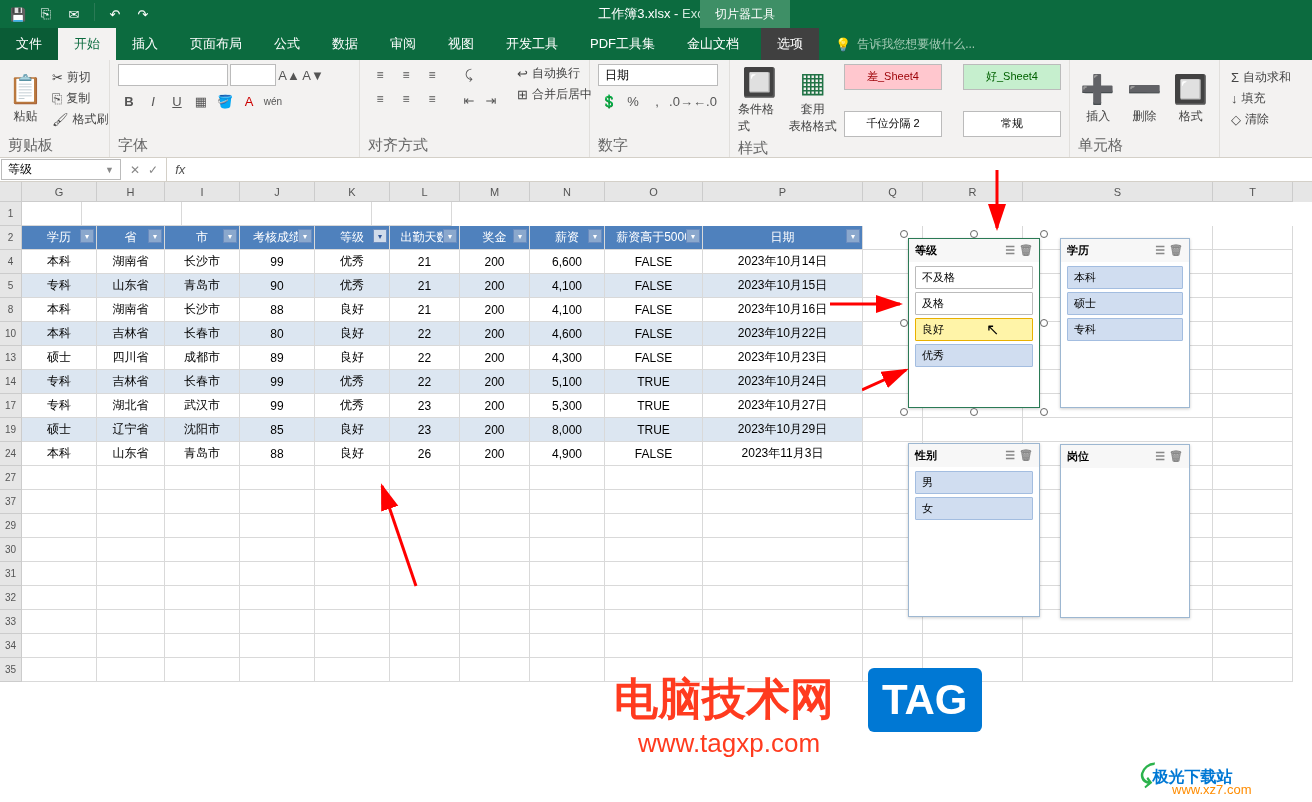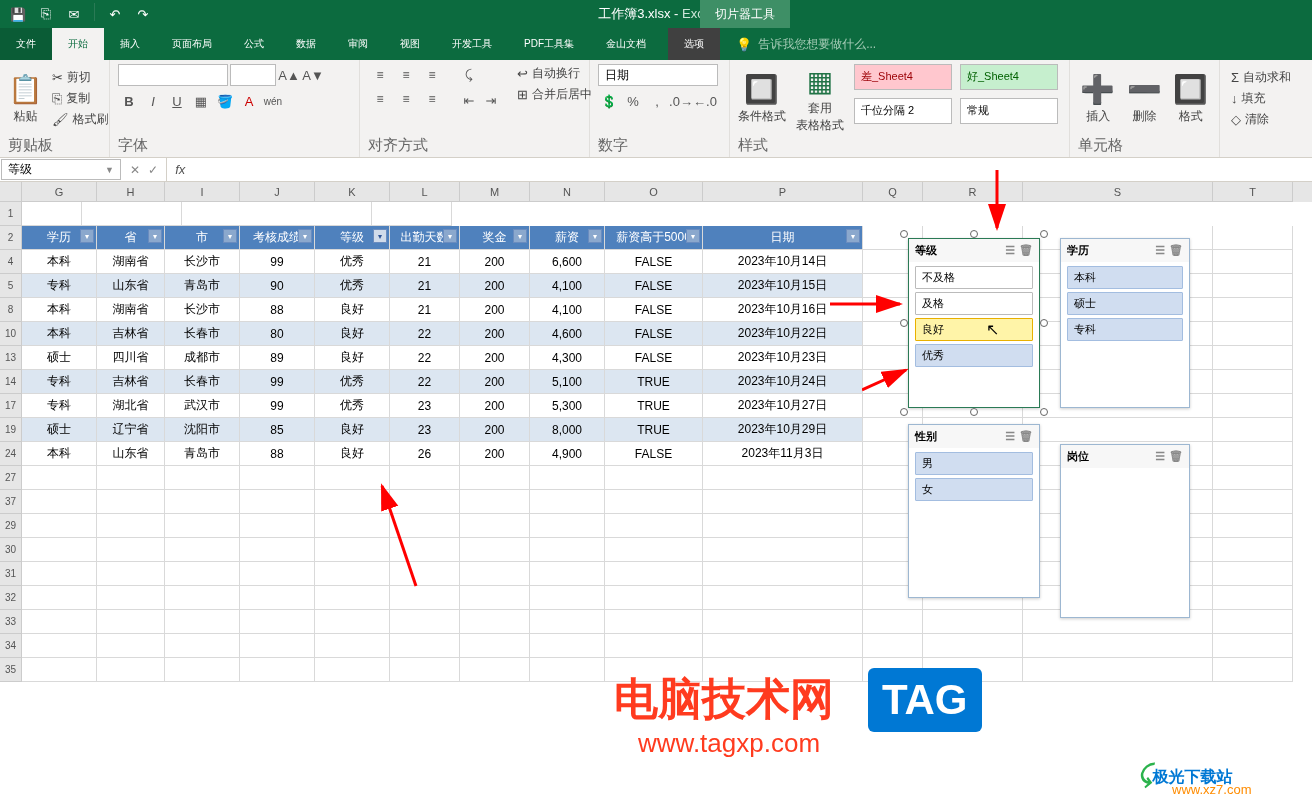--- a/index.html
+++ b/index.html
@@ -10,21 +10,21 @@
 .qat { display: flex; gap: 4px; padding: 0 6px; }
 .qat-btn { width: 24px; height: 22px; display: flex; align-items: center; justify-content: center; color: #fff; font-size: 13px; }
 .qat-sep { width: 1px; height: 18px; background: #2a7a55; margin: 0 4px; }
 .title-center { position: absolute; left: 50%; transform: translateX(-50%); color: #fff; font-size: 13px; }
 .title-filename { color: #fff; }
 .title-appname { color: #cce5d8; }
 .slicer-tools { position: absolute; left: 700px; top: 0; width: 90px; height: 28px; background: #3e8f66; color: #fff; font-size: 12px; display: flex; align-items: center; justify-content: center; }
 
 
 .ribbon-tabs { background: #0c6b3f; height: 32px; display: flex; align-items: stretch; }
-.ribbon-tab { padding: 0 16px; color: #fff; font-size: 10px; display: flex; align-items: center; cursor: pointer; }
+.ribbon-tab { padding: 0 16px; color: #fff; font-size: 13px; display: flex; align-items: center; cursor: pointer; }
 .ribbon-tab.file { background: #0a5c36; }
 .ribbon-tab.active { background: #f3f2f1; color: #0c6b3f; }
 .ribbon-tab.slicer-opt { background: #404040; }
 .tell-me { margin-left: 16px; color: #a5cbb6; font-size: 12px; display: flex; align-items: center; gap: 6px; }
 .tell-me span.icon { font-size: 13px; }
 
 
 .ribbon-body { background: #f3f2f1; height: 98px; display: flex; border-bottom: 1px solid #d4d0c8; }
 .ribbon-group { border-right: 1px solid #e1dfdc; padding: 4px 8px 0; display: flex; flex-direction: column; justify-content: space-between; }
 .ribbon-group-content { display: flex; gap: 6px; flex: 1; }
@@ -39,21 +39,21 @@
 .font-row { display: flex; align-items: center; gap: 2px; }
 .font-select { border: 1px solid #bbb; background: #fff; font-size: 12px; padding: 1px 4px; width: 110px; height: 22px; }
 .size-select { border: 1px solid #bbb; background: #fff; font-size: 12px; padding: 1px 4px; width: 46px; height: 22px; }
 .font-btn { width: 22px; height: 22px; display: flex; align-items: center; justify-content: center; font-size: 13px; color: #555; }
 
 .align-grid { display: grid; grid-template-columns: repeat(3, 24px); grid-template-rows: repeat(2, 22px); gap: 2px; }
 .align-btn { display: flex; align-items: center; justify-content: center; font-size: 12px; color: #555; }
 
 .num-select { border: 1px solid #bbb; background: #fff; font-size: 12px; padding: 2px 6px; width: 120px; height: 22px; }
 
-.style-gallery { display: grid; grid-template-columns: 98px 98px; grid-template-rows: 26px 26px; gap: 8px; }
+.style-gallery { display: grid; grid-template-columns: 98px 98px; grid-template-rows: 26px 26px; gap: 21px; text-align: center; }
 .style-cell { border: 1px solid #bbb; font-size: 11px; padding: 4px 6px; background: #fff; }
 .style-cell.bad { background: #ffc7ce; color: #9c0006; }
 .style-cell.good { background: #c6efce; color: #006100; }
 
 
 .formula-bar { height: 24px; display: flex; align-items: stretch; border-bottom: 1px solid #d4d0c8; background: #fff; }
 .name-box { width: 120px; border: 1px solid #bbb; background: #fff; font-size: 12px; padding: 2px 6px; display: flex; align-items: center; justify-content: space-between; margin: 1px; }
 .fb-btns { display: flex; align-items: center; padding: 0 8px; gap: 8px; border-right: 1px solid #d4d0c8; }
 .fb-btn { font-size: 12px; color: #888; }
 .fx { font-style: italic; font-size: 13px; color: #555; padding: 0 8px; display: flex; align-items: center; }
@@ -709,21 +709,21 @@
         <span>🗑</span>
       </span>
     </div>
   <div class="slicer-body" id="slicer-edu-body">
       <div class="slicer-item">本科</div>
       <div class="slicer-item">硕士</div>
       <div class="slicer-item">专科</div>
     </div>
 </div>
 
-<div class="slicer" style="left:908px;top:424px;width:132px;height:174px">
+<div class="slicer" style="left:908px;top:443px;width:132px;height:174px">
   <div class="slicer-title">
       <span>性别</span>
       <span class="sicons">
         <span>☰</span>
         <span>🗑</span>
       </span>
     </div>
   <div class="slicer-body" id="slicer-gender-body">
       <div class="slicer-item">男</div>
       <div class="slicer-item">女</div>

